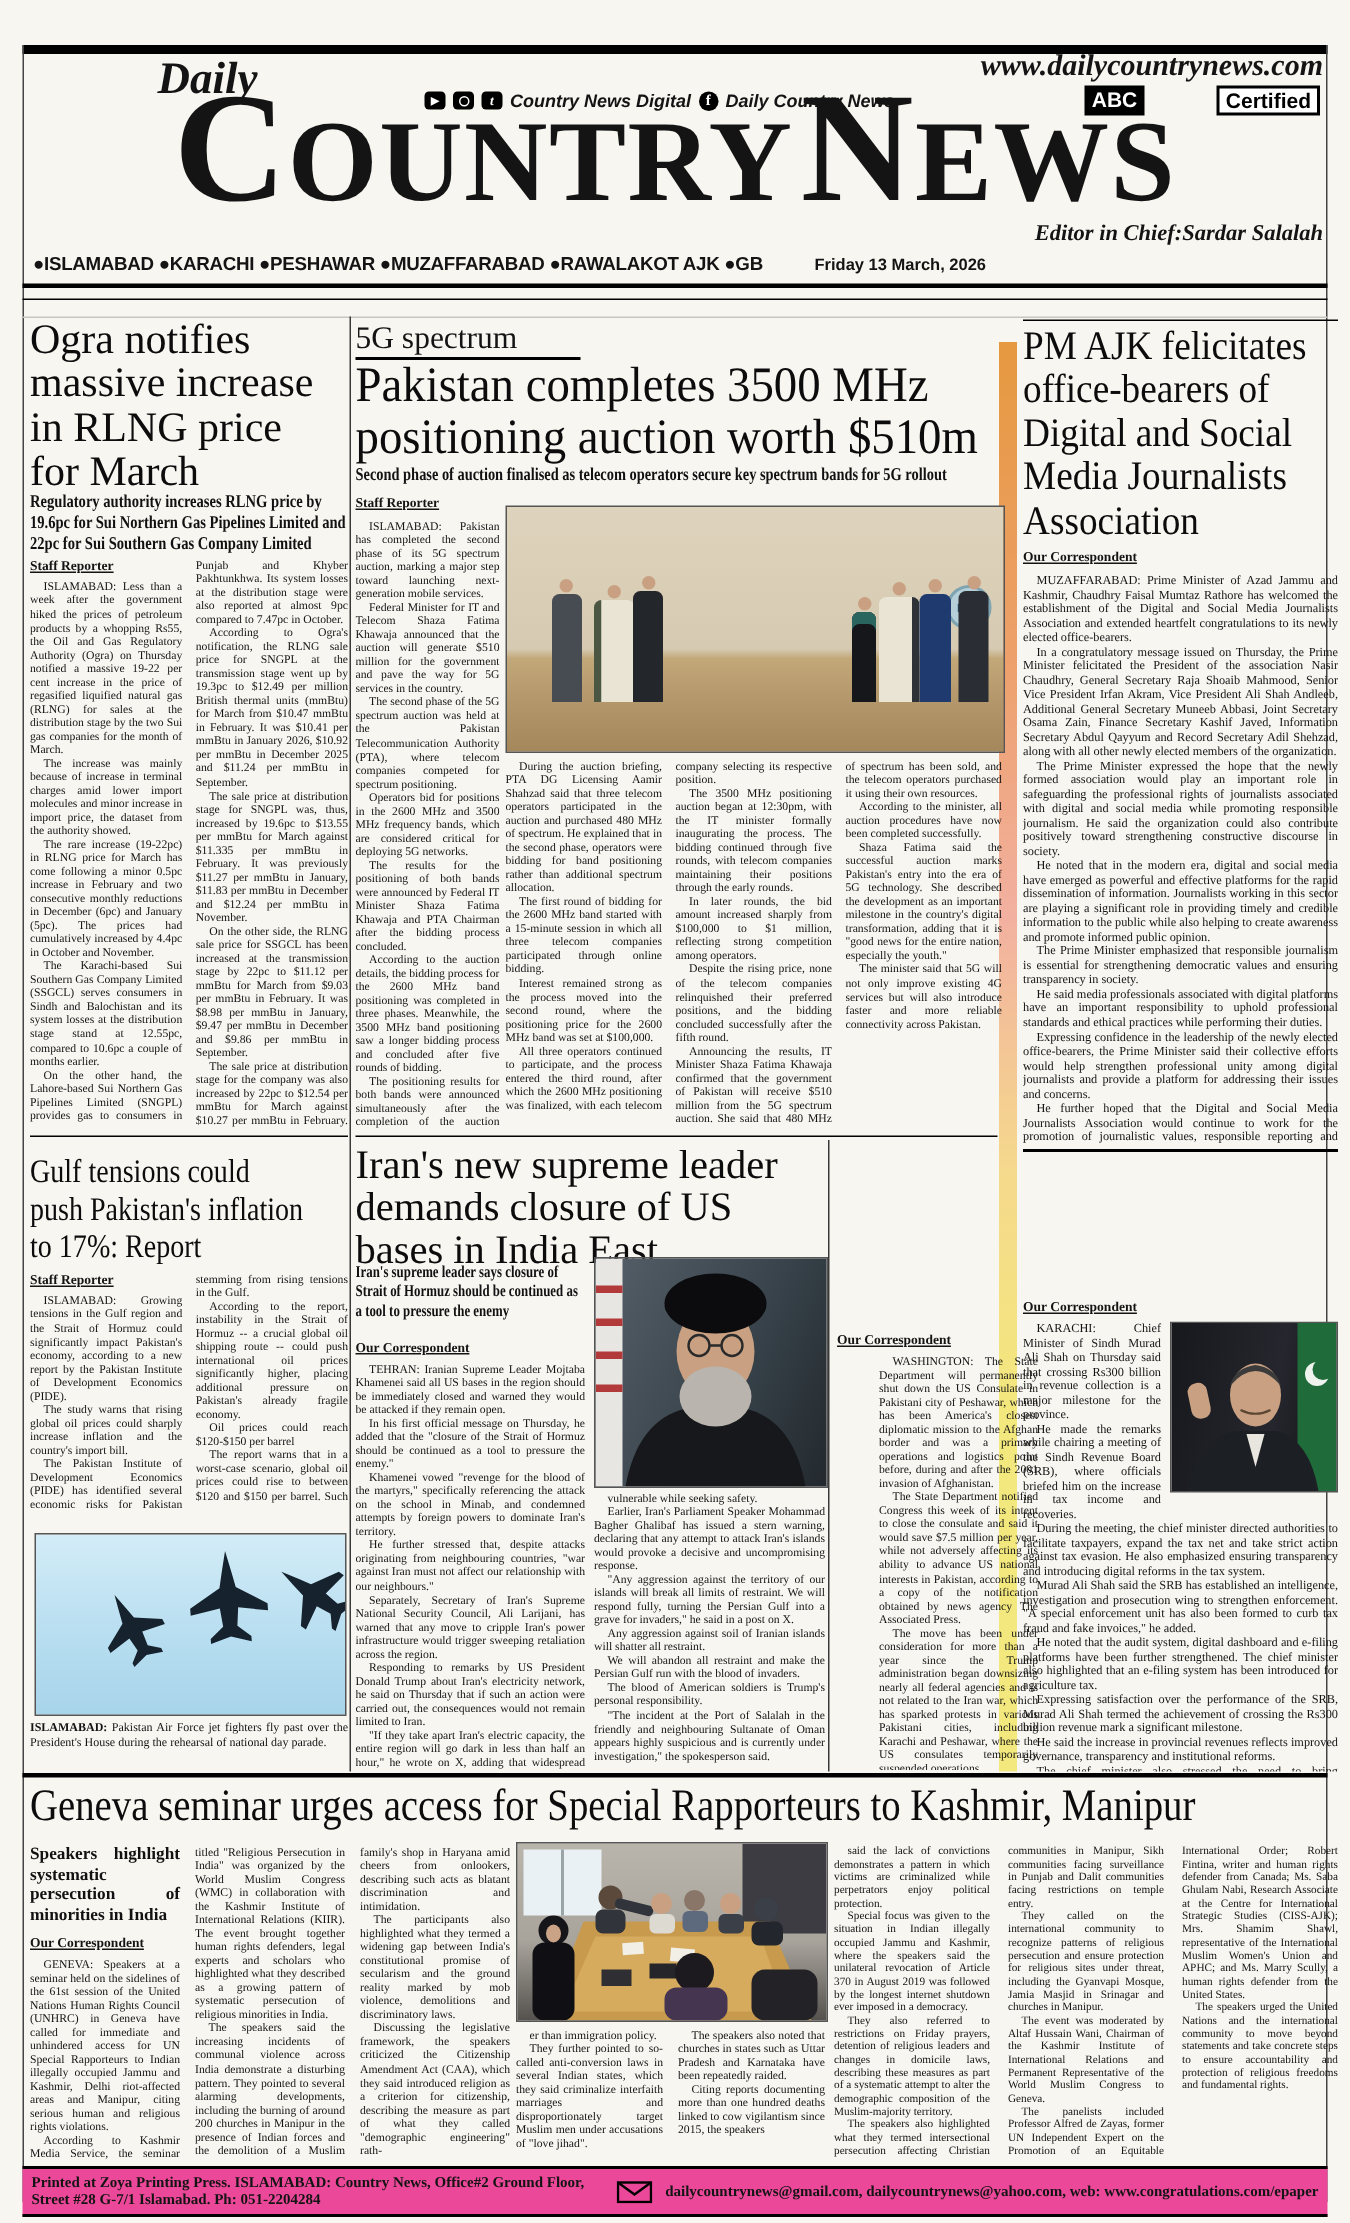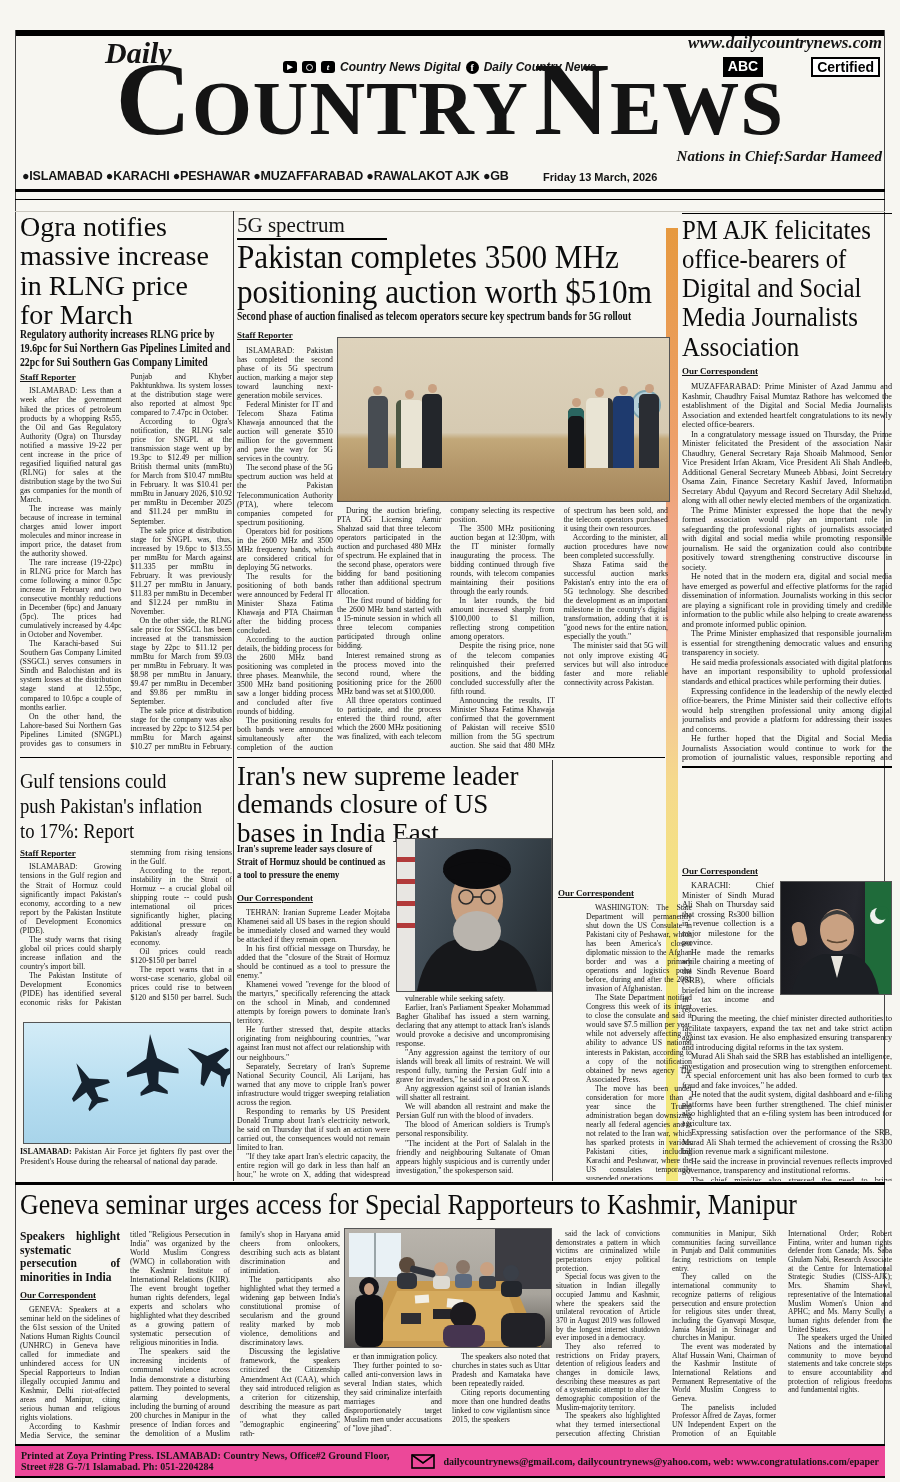--- a/index.html
+++ b/index.html
@@ -16,21 +16,21 @@
   .body-text p{margin:0;text-indent:9px;}
   .cols2{column-count:2;column-gap:9px;column-fill:auto;}
   .cols3{column-count:3;column-gap:9px;column-fill:auto;}
   .caption{font-size:8px;line-height:1.2;text-align:justify;}
   .caption b{font-weight:bold;}
   
   .daily{font-style:italic;font-weight:bold;font-size:30px;}
   .bigtitle{font-weight:bold;letter-spacing:1px;line-height:.9;text-align:center;white-space:nowrap;}
   .bigtitle .big{font-size:104px;}
   .bigtitle .med{font-size:77px;}
-  .website{font-style:italic;font-weight:bold;font-size:17px;text-align:center;}
+  .website{font-style:italic;font-weight:bold;font-size:20px;text-align:center;}
   .editor{font-style:italic;font-weight:bold;font-size:15px;text-align:right;}
   .cities{font-family:"Liberation Sans",sans-serif;font-weight:bold;font-size:12.5px;letter-spacing:-.2px;}
   .date{font-family:"Liberation Sans",sans-serif;font-weight:bold;font-size:11px;}
   .social{display:flex;align-items:center;gap:5px;font-family:"Liberation Sans",sans-serif;
           font-style:italic;font-weight:bold;font-size:12px;}
   .sicon{width:14px;height:12px;background:#000;border-radius:3px;color:#fff;display:inline-flex;
          align-items:center;justify-content:center;font-size:7px;font-style:normal;}
   .sicon.round{border-radius:50%;width:13px;height:13px;font-family:"Liberation Serif",serif;font-size:10px;}
   .lens{width:5px;height:5px;border:1.4px solid #fff;border-radius:50%;}
   .badge{display:flex;font-family:"Liberation Sans",sans-serif;font-weight:bold;font-size:14px;gap:48px;}
@@ -90,21 +90,21 @@
   <div class="abs badge" style="right:20px;top:57px;">
     <span class="abc">ABC</span>
     <span class="cert">Certified</span>
   </div>
 
   <div class="abs bigtitle" style="left:30px;top:52px;width:840px;">
     <span class="big">C</span><span class="med">OUNTRY</span>
     <span class="big">N</span><span class="med">EWS</span>
   </div>
 
-  <div class="abs editor" style="right:18px;top:148px;width:300px;">Nations in Chief:Sardar Hameed</div>
+  <div class="abs editor" style="right:18px;top:148px;width:300px;">Editor in Chief:Sardar Salalah</div>
   <div class="abs cities" style="left:22px;top:169px;">●ISLAMABAD ●KARACHI ●PESHAWAR ●MUZAFFARABAD ●RAWALAKOT AJK ●GB</div>
   <div class="abs date" style="left:543px;top:171px;">Friday 13 March, 2026</div>
   <div class="abs" style="left:15px;top:189px;width:870px;height:7px;border-top:3px solid #000;border-bottom:1px solid #000;"></div>
   <div class="abs" style="left:15px;top:211px;width:870px;height:1px;background:#c9c6bd;"></div>
 
   <div class="abs" style="left:233px;top:211px;width:1px;height:970px;background:#3a3a3a;"></div>
   <div class="abs" style="left:552px;top:760px;width:1px;height:421px;background:#3a3a3a;"></div>
   <div class="abs band" style="left:666px;top:228px;width:12px;height:953px;"></div>
   <div class="abs rule" style="left:20px;top:757px;width:212px;height:1px;"></div>
   <div class="abs rule" style="left:237px;top:757px;width:428px;height:1px;"></div>

